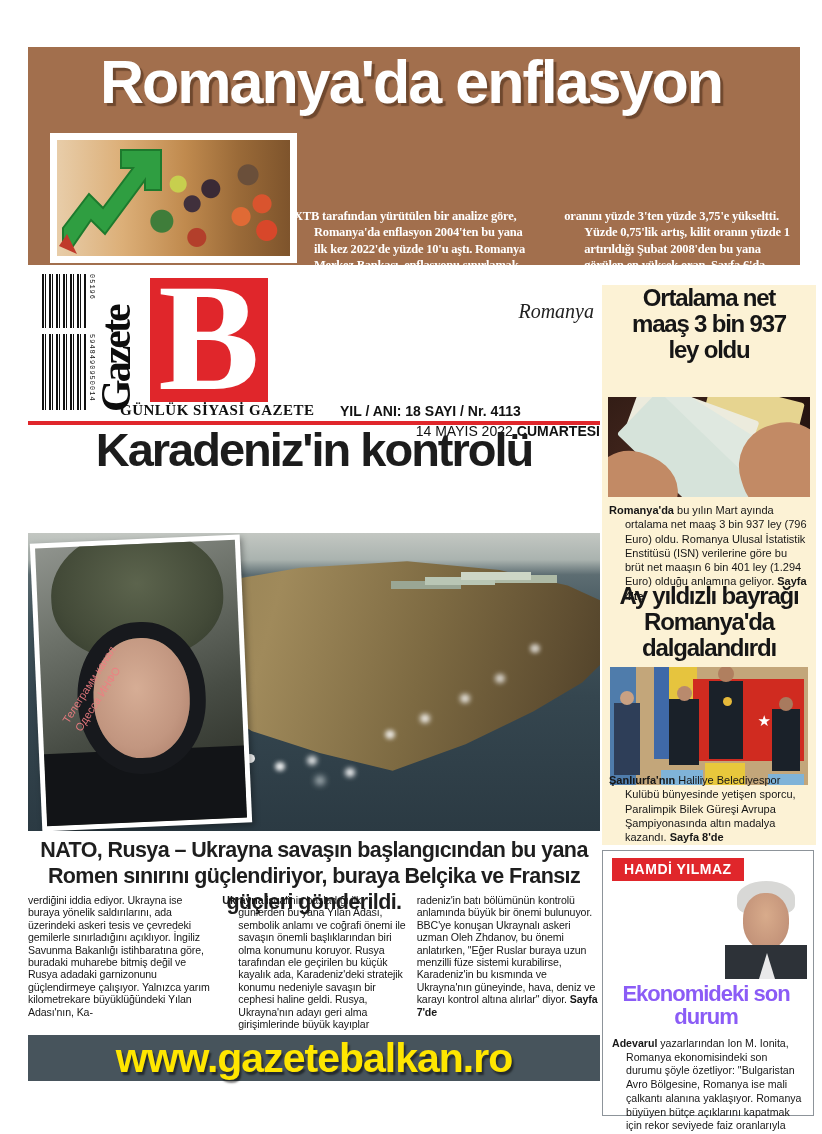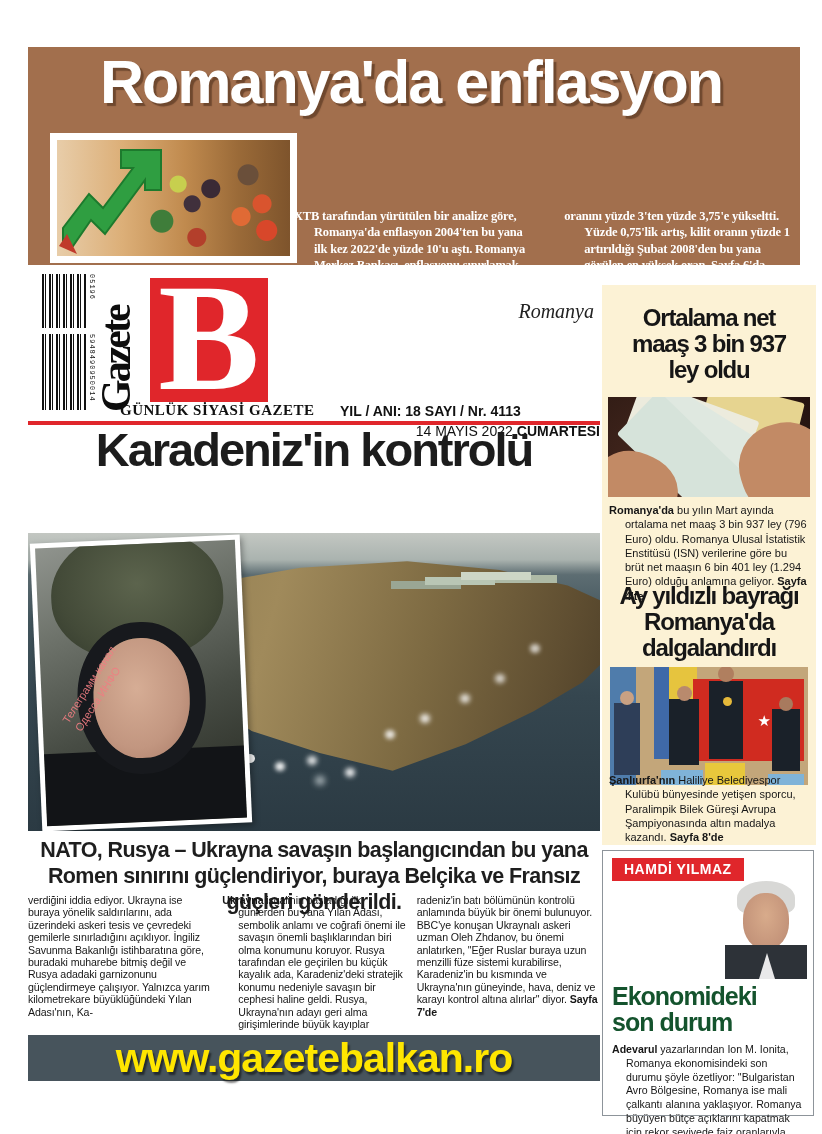--- a/index.html
+++ b/index.html
@@ -105,21 +105,21 @@
   
   .footer-banner{position:absolute;left:28px;top:1035px;width:572px;height:46px;background:#47545c;
                  display:flex;align-items:center;justify-content:center;}
   .footer-url{color:#ffe600;font-size:41px;font-weight:bold;letter-spacing:-1px;
               text-shadow:2px 3px 2px rgba(0,0,0,.5);}
 
   
   .sidebar{position:absolute;left:602px;top:285px;width:214px;height:560px;background:#fcf2d5;}
   .sb-h{width:186px;margin:0 auto;text-align:center;font-size:24px;font-weight:bold;
         letter-spacing:-1.2px;line-height:1.08;color:#161616;}
-  .salary-h{padding-top:20px;}
+  .salary-h{padding-top:0;}
   .money{position:absolute;left:6px;top:112px;width:202px;height:100px;overflow:hidden;
          background:radial-gradient(circle at 30% 80%,#4a2a20 0%,#331d16 60%,#241310 100%);}
   .note{position:absolute;border-radius:3px;font-weight:bold;font-size:12px;color:#5c4f8a;
         display:flex;align-items:flex-end;justify-content:flex-end;padding:2px 6px;box-sizing:border-box;}
   .n1{left:96px;top:-6px;width:96px;height:52px;background:#e6d490;transform:rotate(14deg);}
   .n2{left:22px;top:2px;width:124px;height:54px;background:#ecebdd;transform:rotate(20deg);}
   .n3{left:34px;top:16px;width:132px;height:58px;background:#dfe8e0;transform:rotate(32deg);}
   .n4{left:10px;top:34px;width:140px;height:60px;background:#d6e3da;transform:rotate(44deg);}
   .hand{position:absolute;background:#c28a65;border-radius:46%;}
   .h1{left:-14px;bottom:-26px;width:84px;height:70px;transform:rotate(24deg);}
@@ -158,22 +158,22 @@
   .op-label{display:inline-block;background:#e0262b;color:#fff;font-weight:bold;font-size:14px;
             padding:3px 12px 4px;letter-spacing:.5px;}
   .portrait{float:right;width:82px;height:102px;margin:-4px -3px 4px 6px;position:relative;overflow:hidden;
             background:linear-gradient(135deg,#a8493c 0%,#c0repeat 0,#b3584a 40%,#8c3d33 100%);}
   .p-hair{position:absolute;left:12px;top:4px;width:58px;height:34px;border-radius:50% 50% 30% 30%;background:#d8d8d6;}
   .p-face{position:absolute;left:18px;top:16px;width:46px;height:56px;border-radius:46%;
           background:radial-gradient(ellipse at 50% 40%,#d8ab8b 0%,#c4947a 70%,#aa7c64 100%);}
   .p-suit{position:absolute;left:0;bottom:0;width:100%;height:34px;background:#2d3238;}
   .p-shirt{position:absolute;left:34px;bottom:0;width:16px;height:26px;background:#e9e9ea;
            clip-path:polygon(50% 0,100% 100%,0 100%);}
-  .op-h{clear:none;margin:10px 4px 8px 0;font-size:25px;font-weight:bold;
-        letter-spacing:-1px;line-height:1.04;color:#14532d;}
+  .op-h{clear:none;margin:10px 4px 8px 0;text-align:center;font-size:22px;font-weight:bold;
+        letter-spacing:-1px;line-height:1.04;color:#8b5cf6;}
   .op-p{font-size:10.6px;line-height:1.3;margin:0;padding-left:14px;text-indent:-14px;color:#161616;}
 </style>
 </head>
 <body>
 
 <div class="page">
 
   <div class="banner">
     <div class="banner-h1">Romanya'da enflasyon</div>
     <div class="banner-photo">

